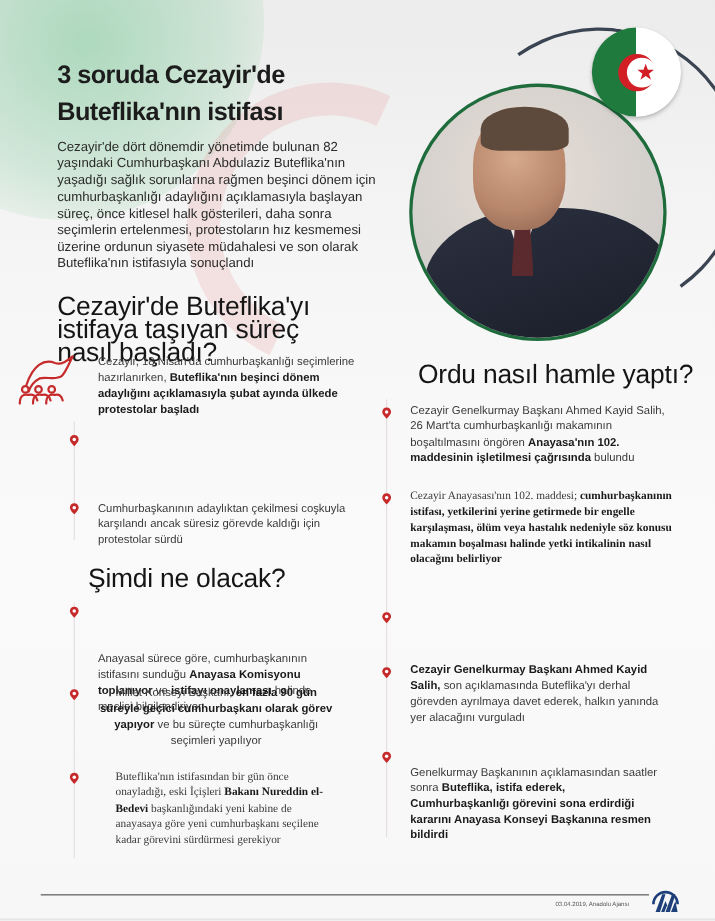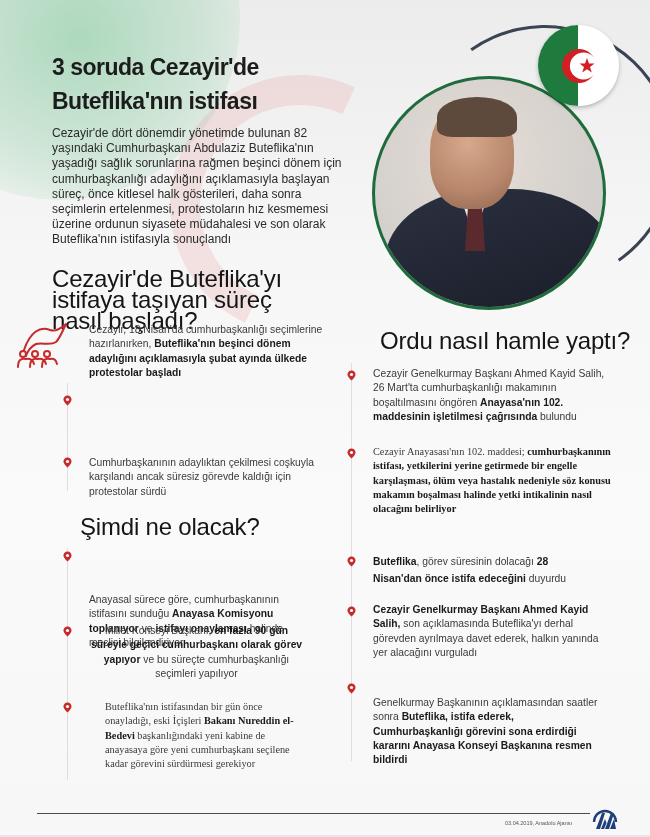--- a/index.html
+++ b/index.html
@@ -218,23 +218,20 @@
       <circle cx="4.5" cy="4.5" r="1.6" fill="#fff"></circle>
     </svg>
   <div class="item" style="left:373px; top:445px; width:240px;font-family:Liberation Serif, serif;">
     <span>Cezayir Anayasası'nın 102. maddesi; </span><b>cumhurbaşkanının istifası, yetkilerini yerine getirmede bir engelle karşılaşması, ölüm veya hastalık nedeniyle söz konusu makamın boşalması halinde yetki intikalinin nasıl olacağını belirliyor</b>
   </div>
 
   <svg class="pin" style="left:347px; top:556px;" viewBox="0 0 9 11">
       <path d="M4.5 0.5 C 2 0.5, 0.5 2.3, 0.5 4.5 C 0.5 7, 4.5 10.5, 4.5 10.5 C 4.5 10.5, 8.5 7, 8.5 4.5 C 8.5 2.3, 7 0.5, 4.5 0.5 Z" fill="#c62a2a"></path>
       <circle cx="4.5" cy="4.5" r="1.6" fill="#fff"></circle>
     </svg>
-  <div class="item" style="left:373px; top:553px; width:220px; line-height:17px;">
-    <b>Buteflika</b><span>, görev süresinin dolacağı </span><b>28 Nisan'dan önce istifa edeceğini</b><span> duyurdu</span>
-  </div>
 
   <svg class="pin" style="left:347px; top:606px;" viewBox="0 0 9 11">
       <path d="M4.5 0.5 C 2 0.5, 0.5 2.3, 0.5 4.5 C 0.5 7, 4.5 10.5, 4.5 10.5 C 4.5 10.5, 8.5 7, 8.5 4.5 C 8.5 2.3, 7 0.5, 4.5 0.5 Z" fill="#c62a2a"></path>
       <circle cx="4.5" cy="4.5" r="1.6" fill="#fff"></circle>
     </svg>
   <div class="item" style="left:373px; top:603px; width:240px;">
     <b>Cezayir Genelkurmay Başkanı Ahmed Kayid Salih,</b><span> son açıklamasında Buteflika'yı derhal görevden ayrılmaya davet ederek, halkın yanında yer alacağını vurguladı</span>
   </div>
 
   <svg class="pin" style="left:347px; top:683px;" viewBox="0 0 9 11">

